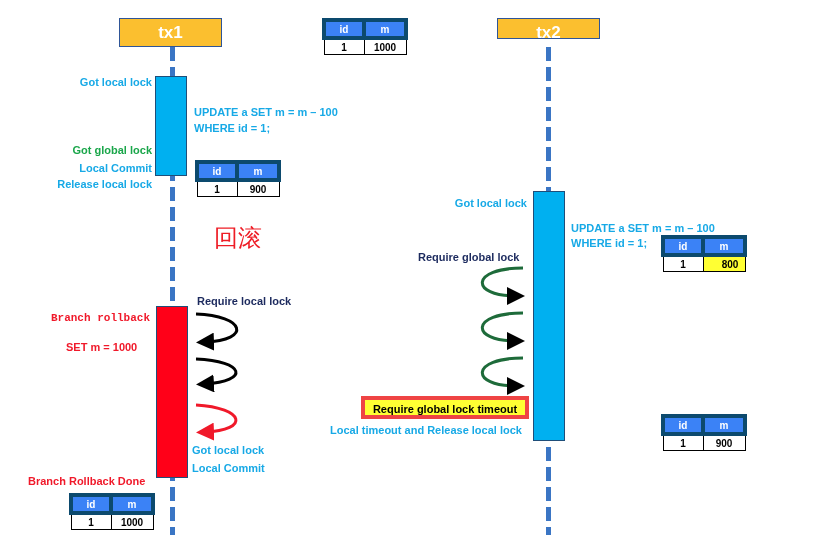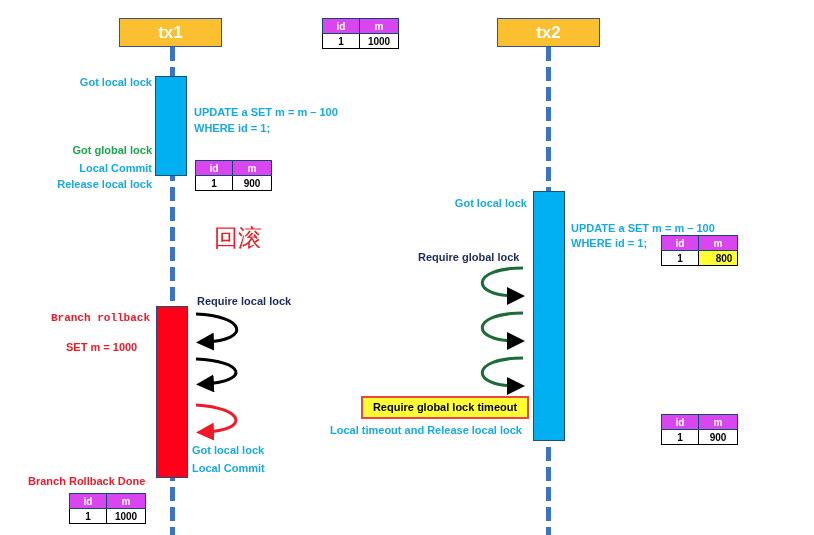--- a/index.html
+++ b/index.html
@@ -10,39 +10,39 @@
   .header { position:absolute; background:#fbbf2f; border:1px solid #2f5597;
     color:#ffffff; font-weight:bold; font-size:17px; text-align:center; box-sizing:border-box; }
   .bar { position:absolute; box-sizing:border-box; border:1px solid #1f4e79; }
   .lbl { position:absolute; font-weight:bold; font-size:11px; white-space:nowrap; line-height:14px; }
   .right { text-align:right; }
   .cyan { color:#17a9e6; }
   .green { color:#1aa64a; }
   .red { color:#f0192a; }
   .navy { color:#1c2a5e; }
   table.db { position:absolute; border-collapse:collapse; font-size:10px; font-weight:bold; }
-  table.db th { background:#d946ef; color:#fff; border:1px solid #0c4a6e; height:14px; padding:0; }
+  table.db th { background:#3b82f6; color:#fff; border:4px solid #0c4a6e; height:14px; padding:0; }
   table.db td { background:#fff; color:#000; border:1px solid #000; height:14px; padding:0; text-align:center; }
   table.db .c1 { width:36px; } table.db .c2 { width:38px; }
   table.db td.hl { background:#ffff33;padding-left:12px; }
-  .timeout { position:absolute; background:#ffff33; border:2px solid #ef4444; box-sizing:border-box;
+  .timeout { position:absolute; background:#ffff33; border:4px solid #ef4444; box-sizing:border-box;
     font-weight:bold; font-size:11px; color:#000; text-align:center; line-height:18px; }
   .rollback-title { position:absolute; color:#ee1c25; font-size:24px; font-family:"DejaVu Sans", sans-serif; }
   svg { position:absolute; overflow:visible; }
 </style>
 </head>
 <body>
 
 <div class="lifeline" style="left:170px; top:47px; height:488px;"></div>
 <div class="lifeline" style="left:546px; top:47px; height:488px;"></div>
 
 <div class="header" style="left:119px; top:18px; width:103px; height:29px; line-height:28px;">
   <span>tx1</span>
 </div>
-<div class="header" style="left:497px; top:18px; width:103px; height:29px; line-height:28px;">
+<div class="header" style="left:497px; top:18px; width:103px; height:21px; line-height:28px;">
   <span>tx2</span>
 </div>
 
 <table class="db" style="left:322px; top:18px;">
   <tbody>
       <tr>
         <th class="c1">id</th>
         <th class="c2">m</th>
       </tr>
   <tr>

